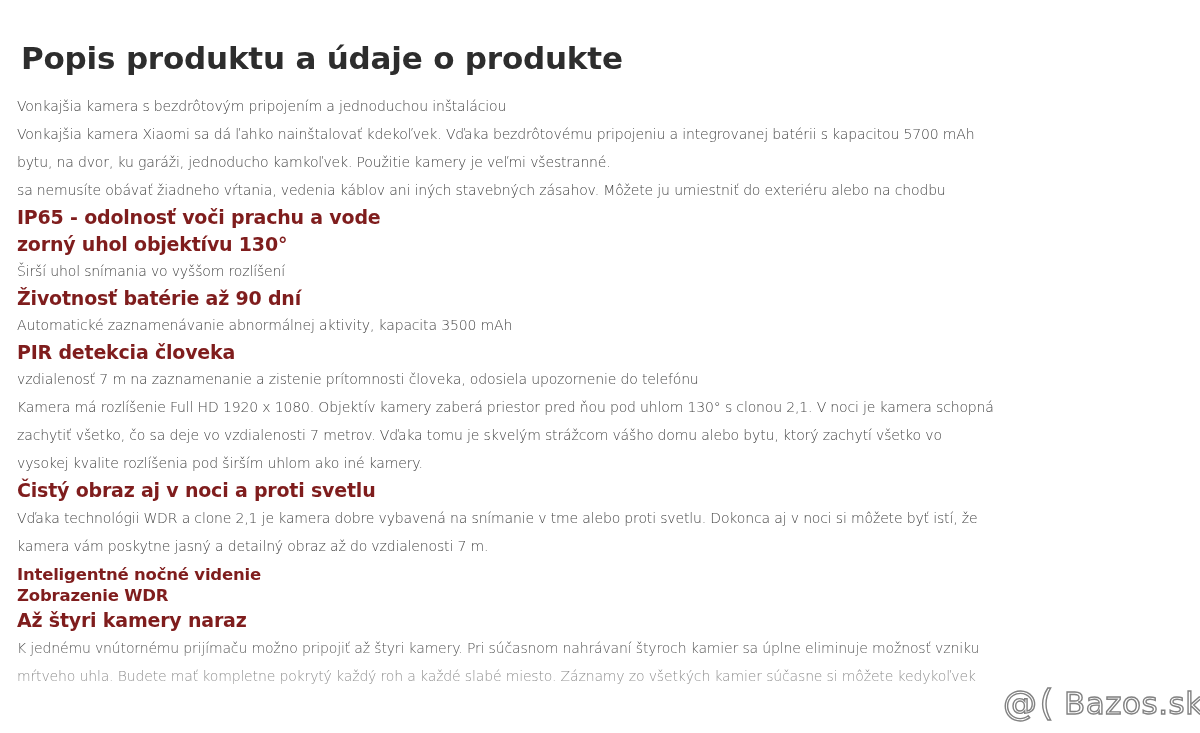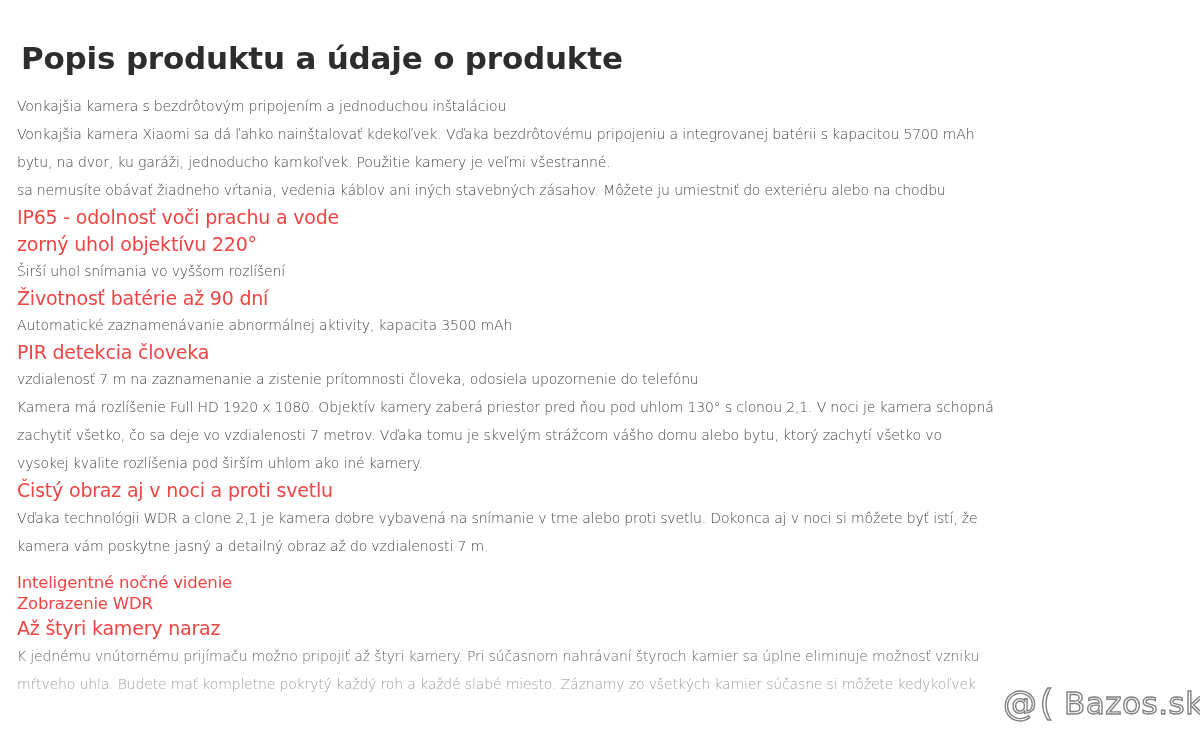--- a/index.html
+++ b/index.html
@@ -42,22 +42,22 @@
       font-size: 14px;
       line-height: 28px;
       color: #464646;
       margin: 0;
       font-weight: 300;
       letter-spacing: -0.15px;
     }
     .p.single { line-height: 27px; }
     .h {
       font-size: 19px;
-      font-weight: normal;
-      color: #ef4444;
+      font-weight: bold;
+      color: #7f1d1d;
       line-height: 27px;
       margin: 0;
       letter-spacing: -0.2px;
     }
     .h.small {
       font-size: 16.5px;
       line-height: 21px;
     }
     .line { display: block; white-space: nowrap; }
     .fade {
@@ -100,21 +100,21 @@
       <span class="line">Vonkajšia kamera Xiaomi sa dá ľahko nainštalovať kdekoľvek. Vďaka bezdrôtovému pripojeniu a integrovanej batérii s kapacitou 5700 mAh</span>
       <span class="line">bytu, na dvor, ku garáži, jednoducho kamkoľvek. Použitie kamery je veľmi všestranné.</span>
       <span class="line">sa nemusíte obávať žiadneho vŕtania, vedenia káblov ani iných stavebných zásahov. Môžete ju umiestniť do exteriéru alebo na chodbu</span>
     </p>
 
     <div>
       <h2 class="h">IP65 - odolnosť voči prachu a vode</h2>
     </div>
 
     <div>
-      <h2 class="h">zorný uhol objektívu 220°</h2>
+      <h2 class="h">zorný uhol objektívu 130°</h2>
       <p class="p single">
         <span class="line">Širší uhol snímania vo vyššom rozlíšení</span>
       </p>
     </div>
 
     <div>
       <h2 class="h">Životnosť batérie až 90 dní</h2>
       <p class="p single">
         <span class="line">Automatické zaznamenávanie abnormálnej aktivity, kapacita 3500 mAh</span>
       </p>
@@ -136,21 +136,21 @@
     </div>
 
     <div>
       <h2 class="h">Čistý obraz aj v noci a proti svetlu</h2>
       <p class="p">
         <span class="line">Vďaka technológii WDR a clone 2,1 je kamera dobre vybavená na snímanie v tme alebo proti svetlu. Dokonca aj v noci si môžete byť istí, že</span>
         <span class="line">kamera vám poskytne jasný a detailný obraz až do vzdialenosti 7 m.</span>
       </p>
     </div>
 
-    <h3 class="h small" style="margin-top:12px;">Inteligentné nočné videnie</h3>
+    <h3 class="h small" style="margin-top:4px;">Inteligentné nočné videnie</h3>
     <h3 class="h small">Zobrazenie WDR</h3>
 
     <div>
       <h2 class="h" style="margin-top:1px;">Až štyri kamery naraz</h2>
       <p class="p">
         <span class="line">K jednému vnútornému prijímaču možno pripojiť až štyri kamery. Pri súčasnom nahrávaní štyroch kamier sa úplne eliminuje možnosť vzniku</span>
         <span class="line">mŕtveho uhla. Budete mať kompletne pokrytý každý roh a každé slabé miesto. Záznamy zo všetkých kamier súčasne si môžete kedykoľvek</span>
       </p>
     </div>
   </div>

